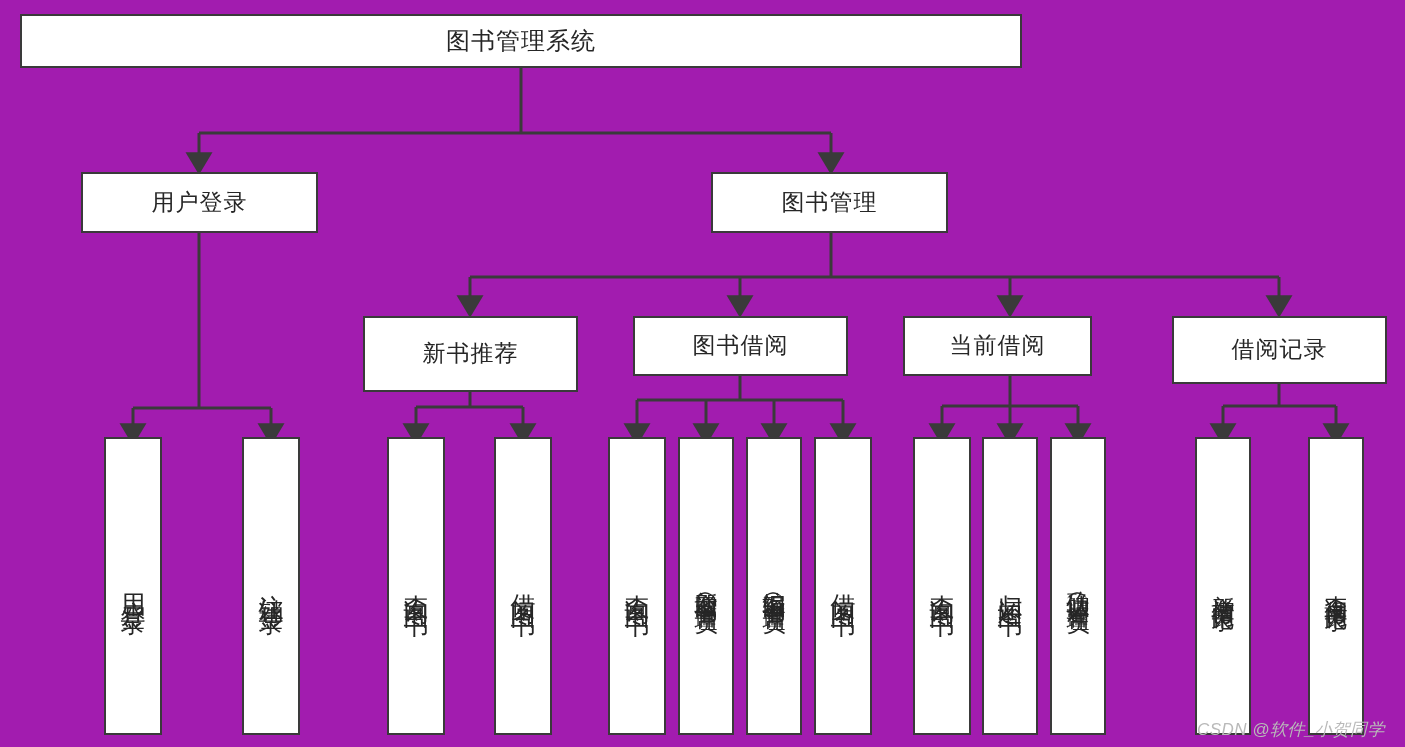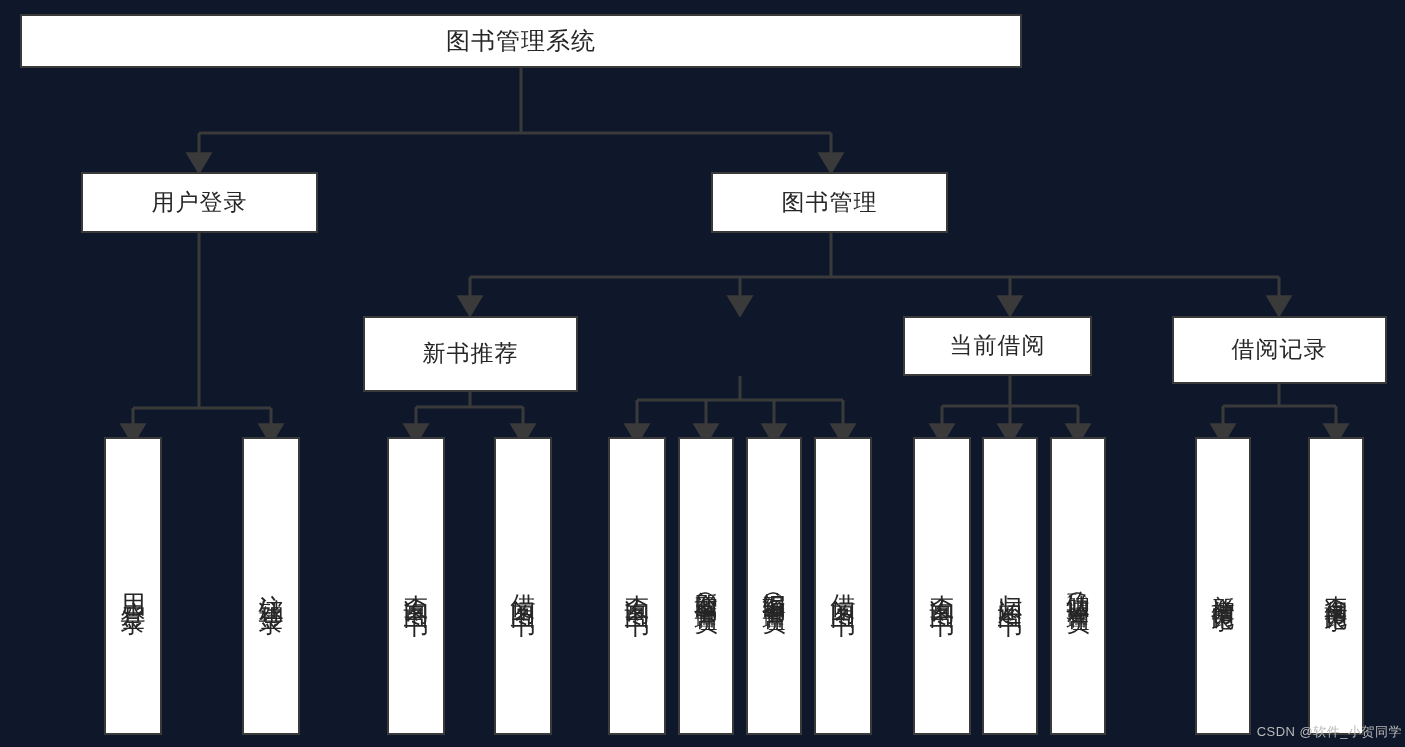--- a/index.html
+++ b/index.html
@@ -1,29 +1,29 @@
 <!DOCTYPE html>
 <html><head>
 <meta charset="utf-8">
 <style>
   html,body{margin:0;padding:0;background:#ffffff;}
   body{font-family:"Liberation Sans","DejaVu Sans",sans-serif;}
-  #canvas{position:relative;width:1405px;height:747px;background:#0f172a;overflow:hidden;}
+  #canvas{position:relative;width:1405px;height:747px;background:#a21caf;overflow:hidden;}
   #wires{position:absolute;left:0;top:0;width:1405px;height:747px;}
   .node{position:absolute;box-sizing:border-box;background:#ffffff;border:2.5px solid #3a3a3a;
         display:flex;align-items:center;justify-content:center;}
   .node .lbl{color:#262626;text-align:center;line-height:1.18;}
   .node.horiz .lbl{font-size:23px;letter-spacing:1px;}
   .node.title .lbl{font-size:24px;letter-spacing:1px;}
   .node.vert{align-items:center;justify-content:center;}
   .node.vert .lbl{writing-mode:vertical-rl;text-orientation:upright;font-size:25px;
                   letter-spacing:6px;line-height:1;white-space:nowrap;}
   .node.vert.narrow .lbl{font-size:23px;letter-spacing:3px;}
-  #watermark{position:absolute;right:3px;bottom:6px;color:#b9b9b9;font-size:13px;
-             letter-spacing:0.5px;white-space:nowrap;}
+  #watermark{position:absolute;right:20px;bottom:6px;color:#b9b9b9;font-size:17px;
+             letter-spacing:0.5px;white-space:nowrap;font-style:italic;}
 </style>
 </head>
 <body>
 
 <div id="canvas">
 
   <svg id="wires" viewBox="0 0 1405 747">
     <defs>
       <marker id="arrow" markerWidth="11" markerHeight="11" refX="2.6" refY="5" orient="auto" markerUnits="strokeWidth">
         <path d="M0,0.5 L0,9.5 L7.5,5 z" fill="#3a3a3a"></path>
@@ -80,20 +80,23 @@
   <div class="node horiz" style="left:81px;top:172px;width:237px;height:61px;">
     <span class="lbl">用户登录</span>
   </div>
   <div class="node horiz" style="left:711px;top:172px;width:237px;height:61px;">
     <span class="lbl">图书管理</span>
   </div>
 
   <div class="node horiz" style="left:363px;top:316px;width:215px;height:76px;">
     <span class="lbl">新书推荐</span>
   </div>
+  <div class="node horiz" style="left:633px;top:316px;width:215px;height:60px;">
+    <span class="lbl">图书借阅</span>
+  </div>
   <div class="node horiz" style="left:903px;top:316px;width:189px;height:60px;">
     <span class="lbl">当前借阅</span>
   </div>
   <div class="node horiz" style="left:1172px;top:316px;width:215px;height:68px;">
     <span class="lbl">借阅记录</span>
   </div>
 
   <div class="node vert" style="left:104px;top:437px;width:58px;height:298px;">
     <span class="lbl">用户登录</span>
   </div>

